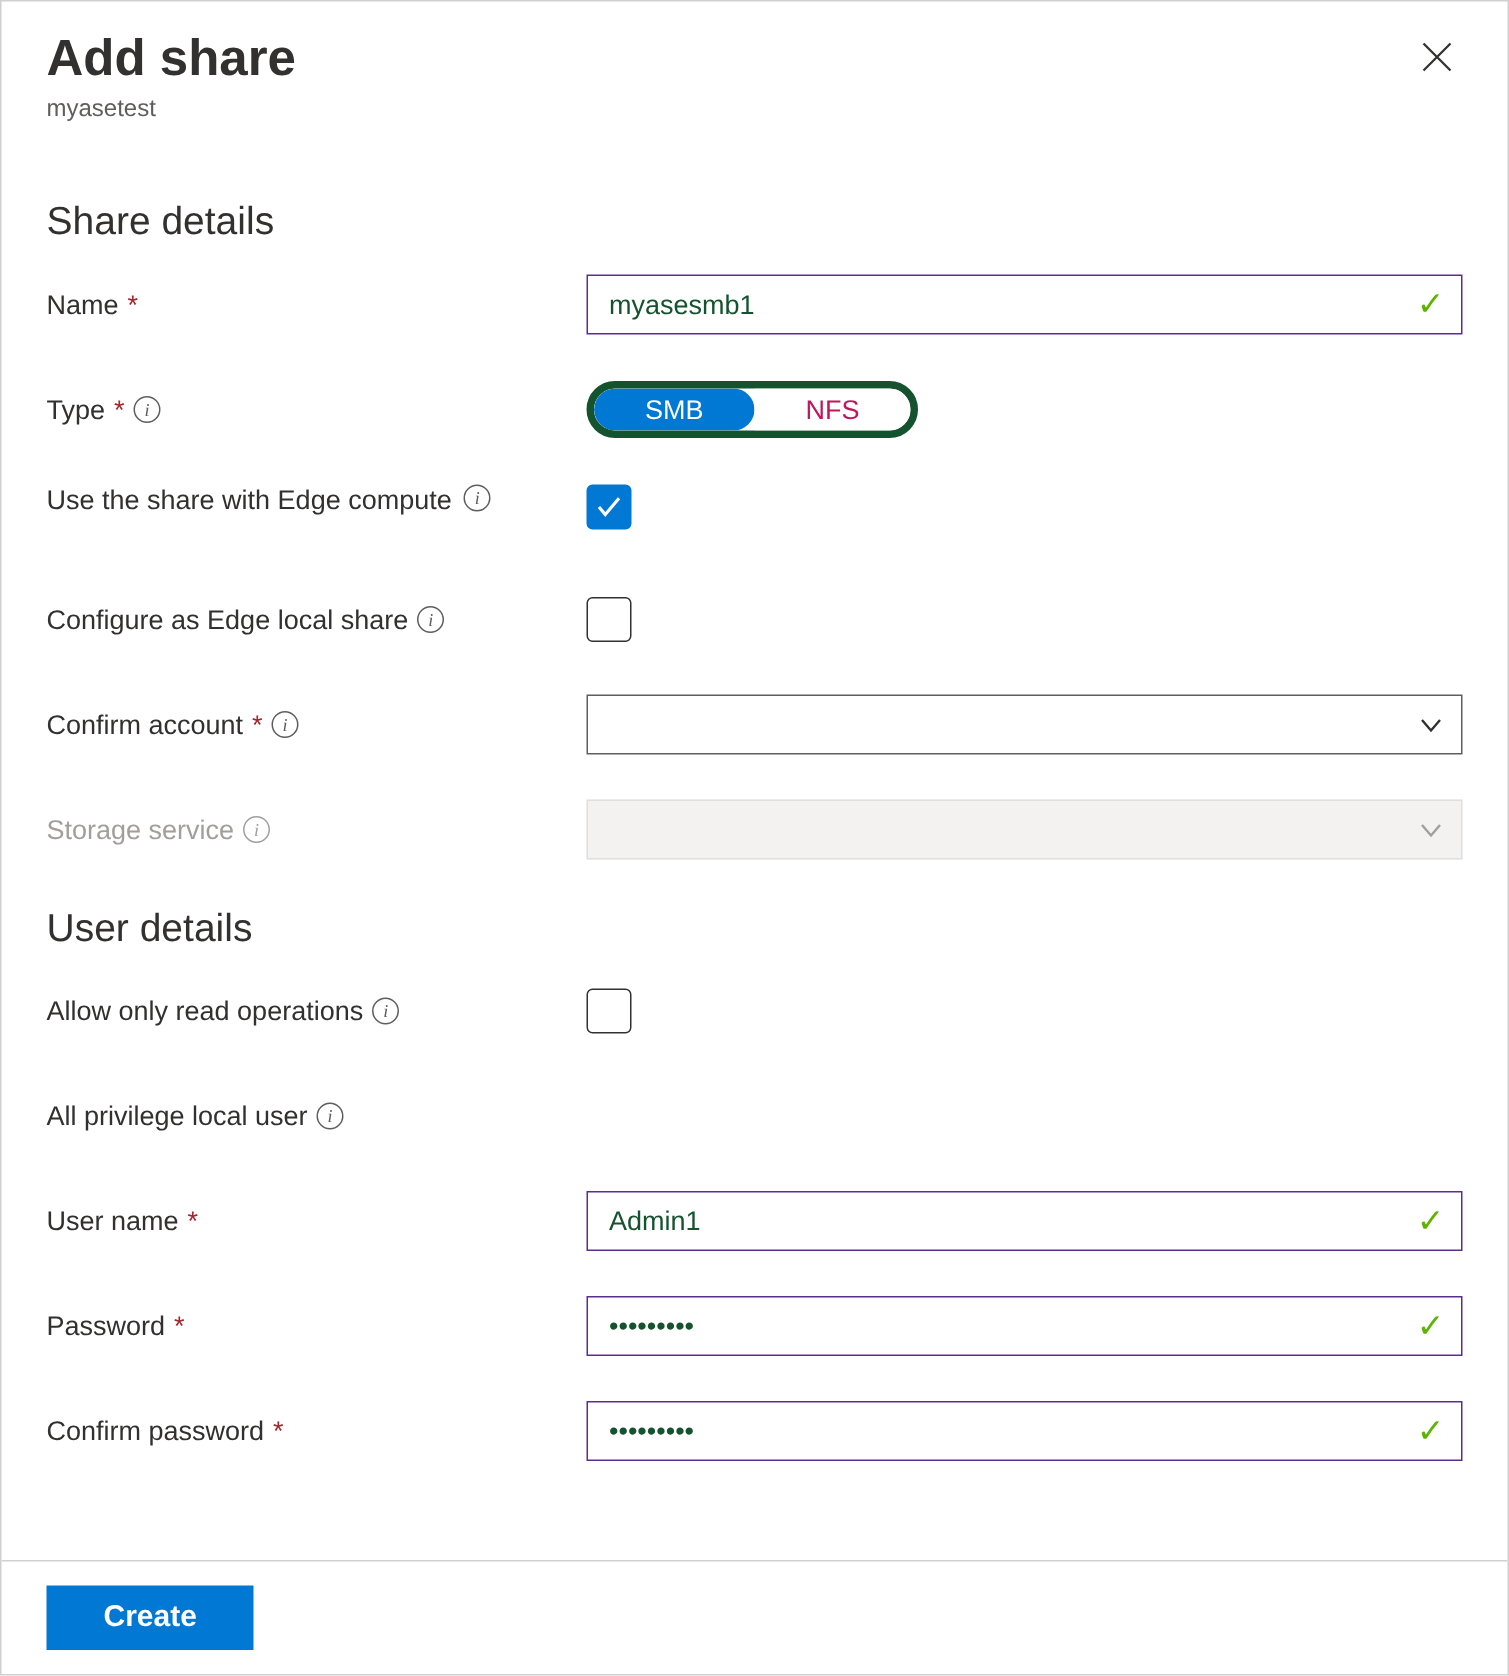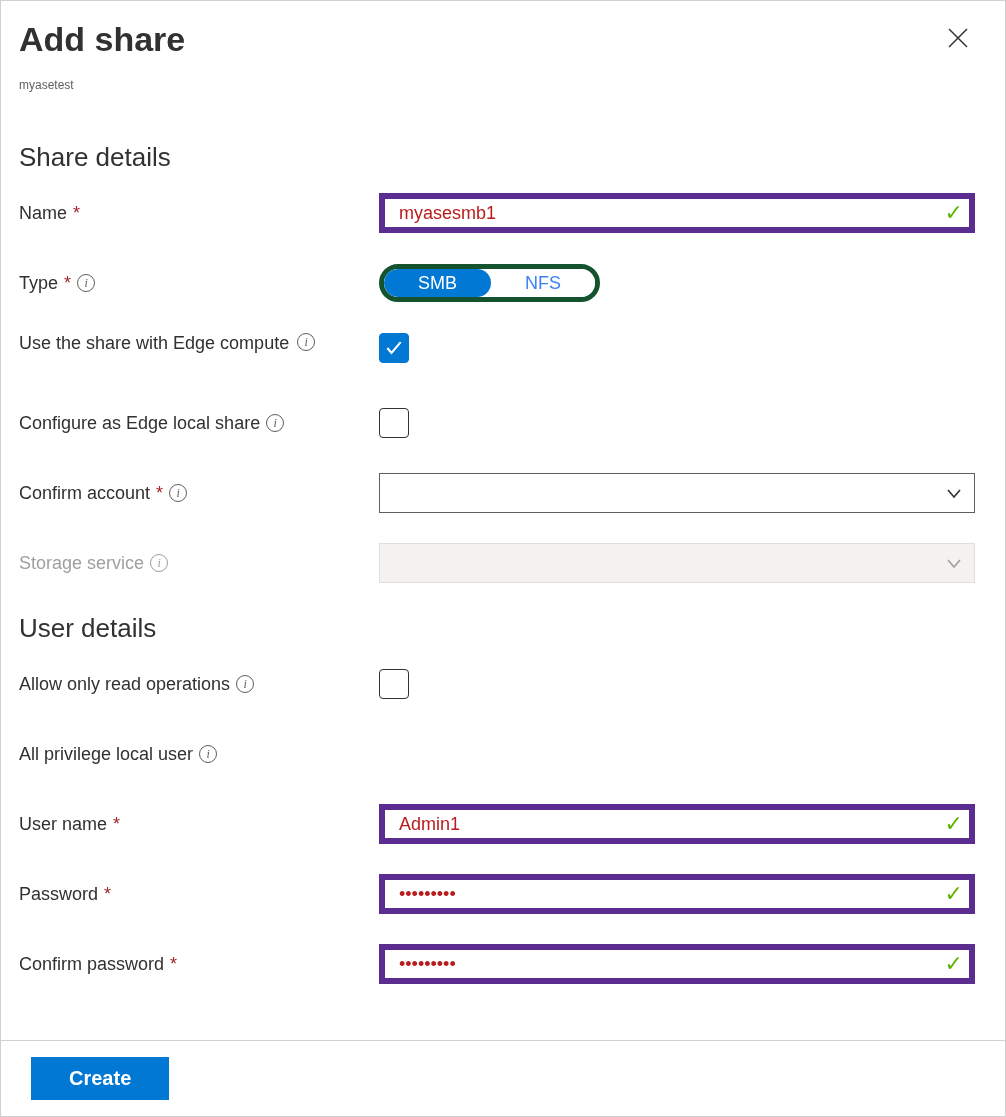--- a/index.html
+++ b/index.html
@@ -6,39 +6,39 @@
     body {
       font-family: 'Segoe UI', -apple-system, BlinkMacSystemFont, sans-serif;
       background: #fff;
       color: #323130;
       width: 1006px;
       height: 1117px;
       border: 1px solid #d0d0d0;
       position: relative;
     }
     .panel {
-      padding: 20px 30px 0 18px;
+      padding: 20px 30px 0 30px;
       height: 1040px;
       overflow: hidden;
     }
     .header {
       display: flex;
       justify-content: space-between;
       align-items: flex-start;
       margin-bottom: 50px;
     }
     .title {
       font-size: 34px;
       font-weight: 600;
       line-height: 1.1;
     }
     .subtitle {
-      font-size: 12px;
+      font-size: 16px;
       color: #605e5c;
-      margin-top: 20px;
+      margin-top: 6px;
     }
     .close-btn {
       font-size: 26px;
       line-height: 1;
       cursor: pointer;
       color: #323130;
       background: none;
       border: none;
       padding: 6px;
     }
@@ -82,24 +82,24 @@
       font-size: 12px;
       font-style: italic;
       font-family: serif;
       color: #605e5c;
       cursor: default;
     }
     .info-icon.disabled { border-color: #a19f9d; color: #a19f9d; }
     .text-input {
       width: 100%;
       height: 40px;
-      border: 6px solid #000000;
+      border: 1px solid #000000;
       padding: 0 44px 0 14px;
       font-size: 18px;
-      color: #b91c1c;
+      color: #14532d;
       outline: none;
       position: relative;
     }
     .input-wrap {
       position: relative;
       width: 100%;
     }
     .input-wrap.valid .text-input { border-color: #5c2d91; }
     .valid-check {
       position: absolute;
@@ -118,21 +118,21 @@
       height: 38px;
     }
     .toggle-opt {
       padding: 0 34px;
       font-size: 18px;
       display: flex;
       align-items: center;
       justify-content: center;
       cursor: pointer;
       background: #fff;
-      color: #3b82f6;
+      color: #be185d;
       border: none;
     }
     .toggle-opt.selected {
       background: #0078d4;
       color: #fff;
       border-radius: 22px;
     }
     .checkbox {
       width: 30px; height: 30px;
       border: 1px solid #323130;

